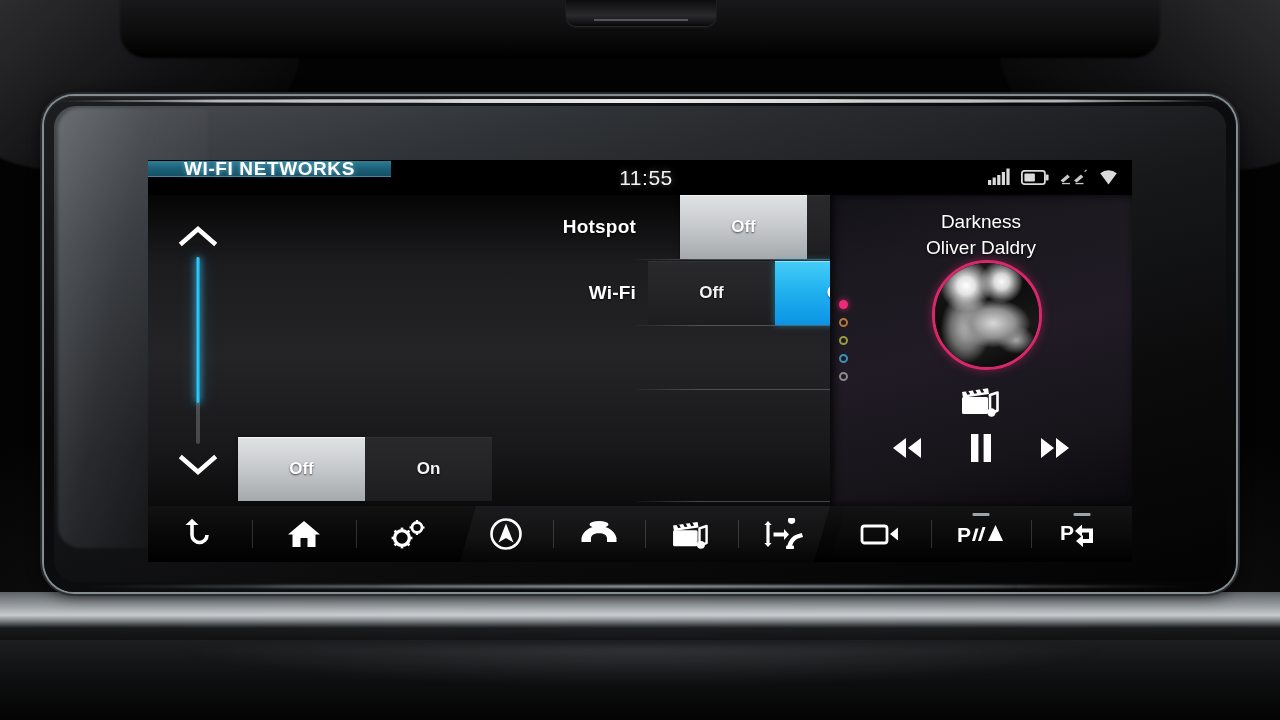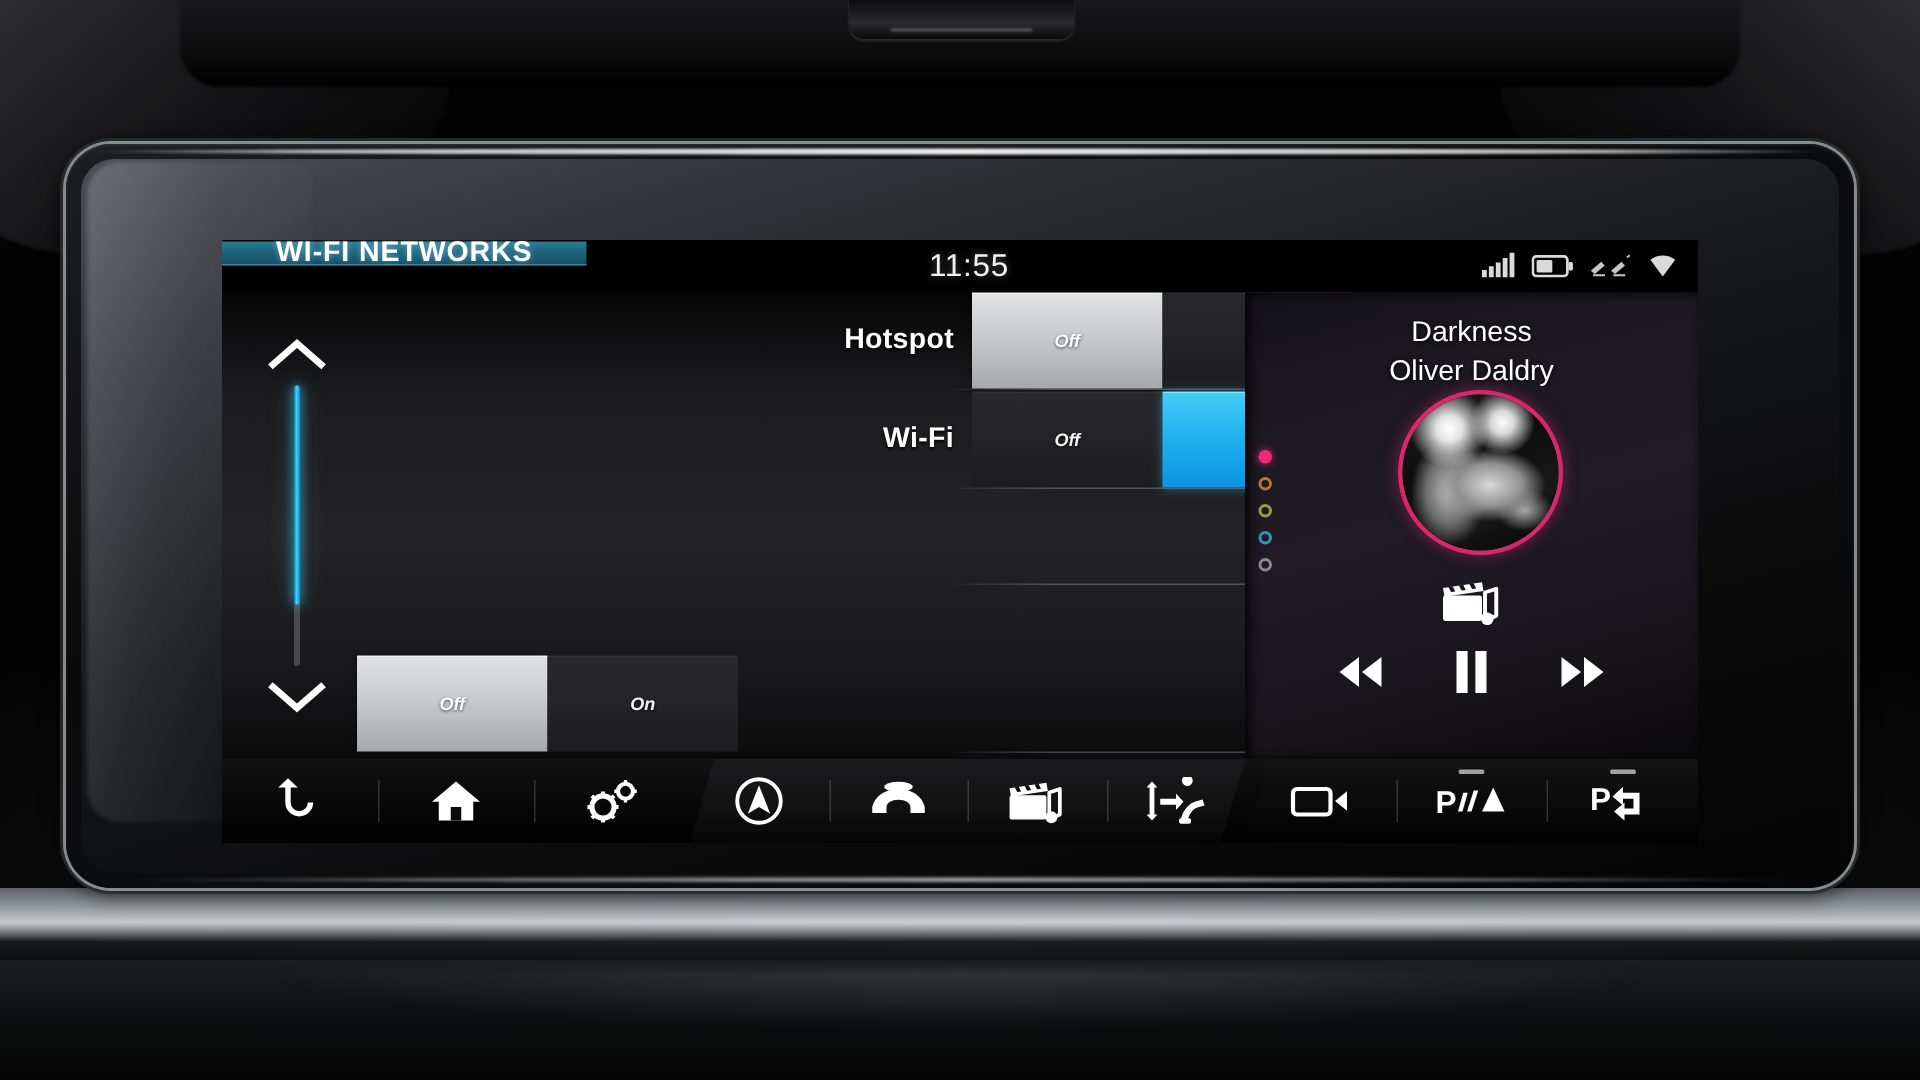--- a/index.html
+++ b/index.html
@@ -217,27 +217,26 @@
     text-shadow: 0 1px 2px rgba(0,0,0,.9);
   }
   .seg-group {
     flex: 0 0 254px;
     display: flex;
     position: relative;
   }
   .seg {
     flex: 1 1 50%;
     display: flex; align-items: center; justify-content: center;
-    font-size: 12px;
+    font-size: 17px;
     font-weight: bold;
     color: #f4f4f4;
     text-shadow: 0 1px 2px rgba(0,0,0,.85);
     background: linear-gradient(180deg, #29292b 0%, #242426 50%, #1d1d1f 100%);
     box-shadow: inset 0 1px 0 rgba(255,255,255,.045);
-    font-style: italic;
   }
   .seg.sel-gray {
     background: linear-gradient(180deg, #e0e2e4 0%, #c9ccce 45%, #a6a9ac 100%);
     color: #ffffff;
     text-shadow: 0 1px 2px rgba(60,62,65,.95);
     box-shadow: inset 0 1px 0 rgba(255,255,255,.6), 0 0 4px rgba(0,0,0,.55);
   }
   .seg.sel-blue {
     background: linear-gradient(180deg, #46cdf7 0%, #24b4f0 42%, #0a93e4 100%);
     color: #ffffff;
@@ -453,21 +452,21 @@
       </div>
       <div id="scroll-down">
         <svg class="ico" width="44" height="26" viewBox="0 0 44 26">
           <path d="M6 6 L22 20 L38 6" fill="none" stroke="#ffffff" stroke-width="4.6" stroke-linecap="square" stroke-linejoin="miter"></path>
         </svg>
       </div>
     </div>
 
     <div id="rows">
 
-      <div class="row" style="top:0px;">
+      <div class="row" style="top:0px;gap:32px;">
         <div class="row-label">Hotspot</div>
         <div class="seg-group">
           <div class="seg sel-gray">Off</div>
           <div class="seg">On</div>
         </div>
       </div>
       <div class="row-sep" style="top:64px;"></div>
 
       <div class="row" style="top:66px;">
         <div class="row-label">Wi-Fi</div>

